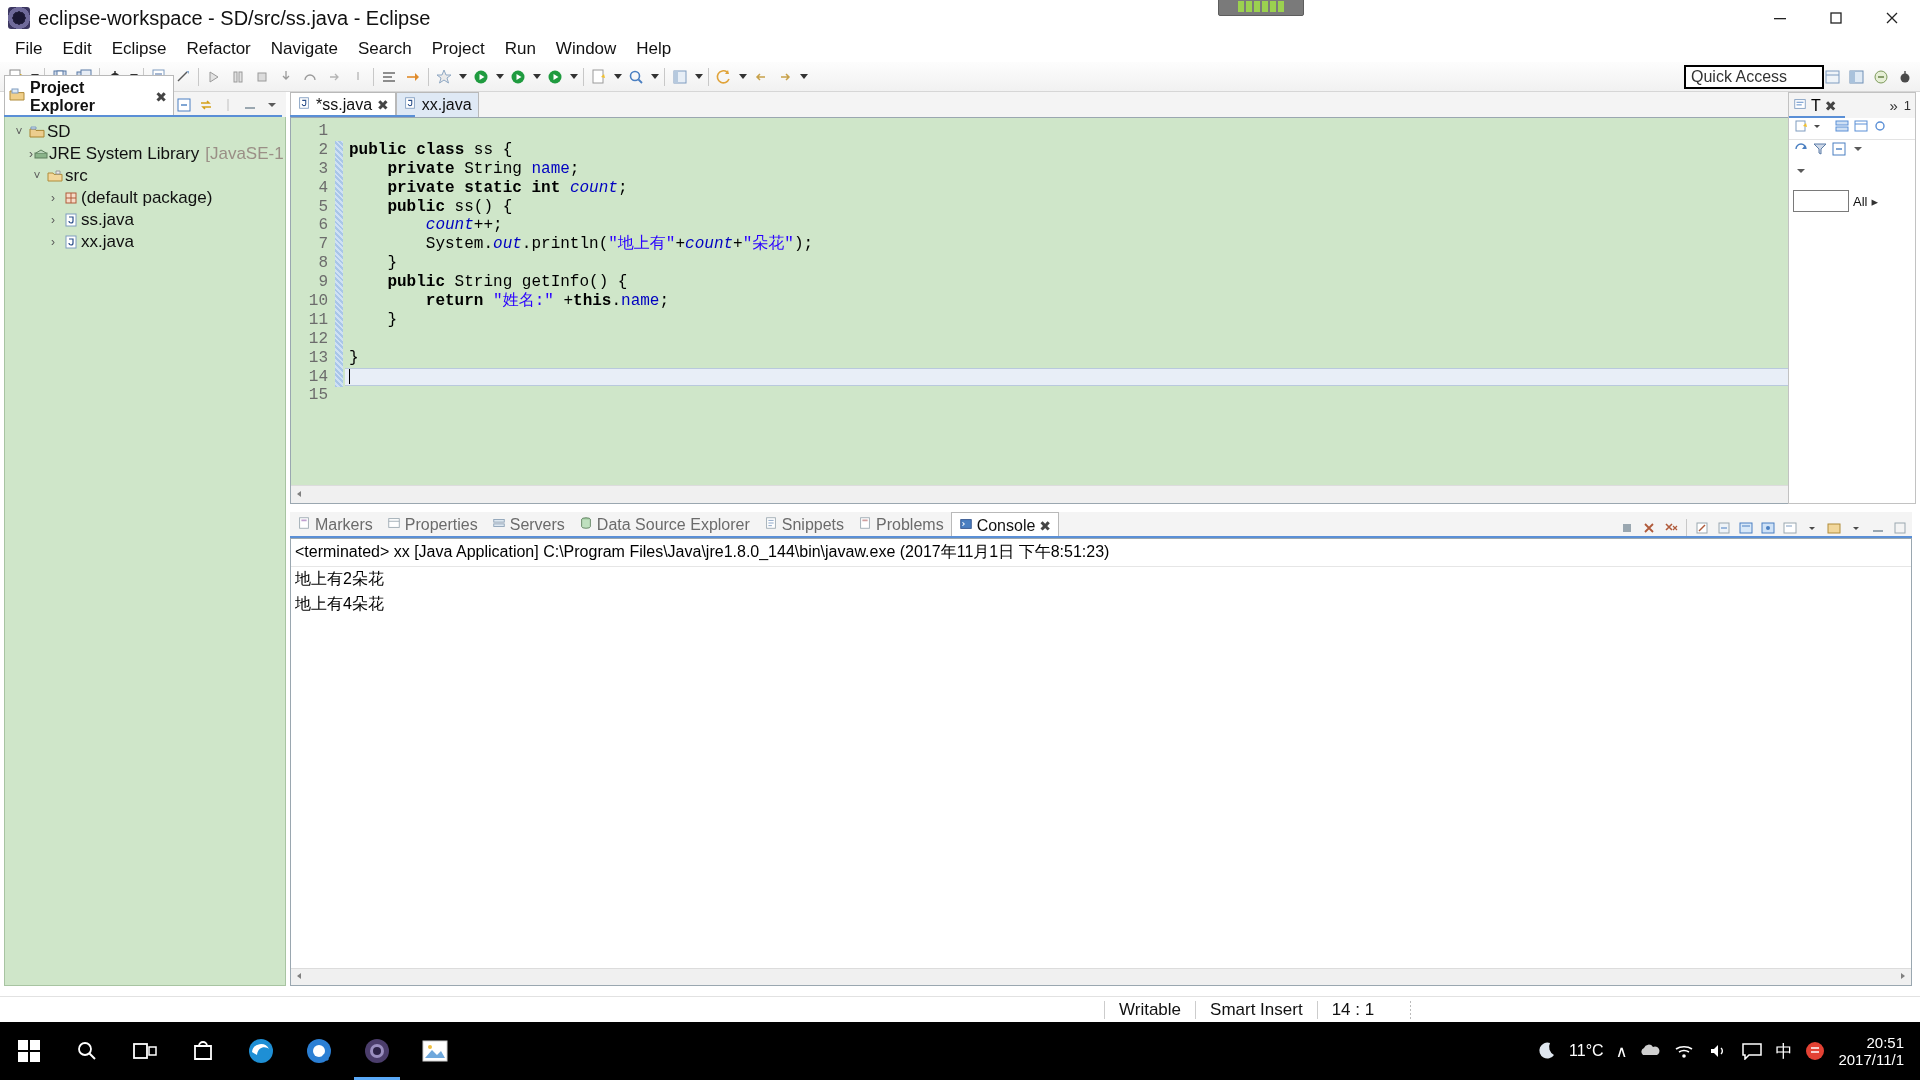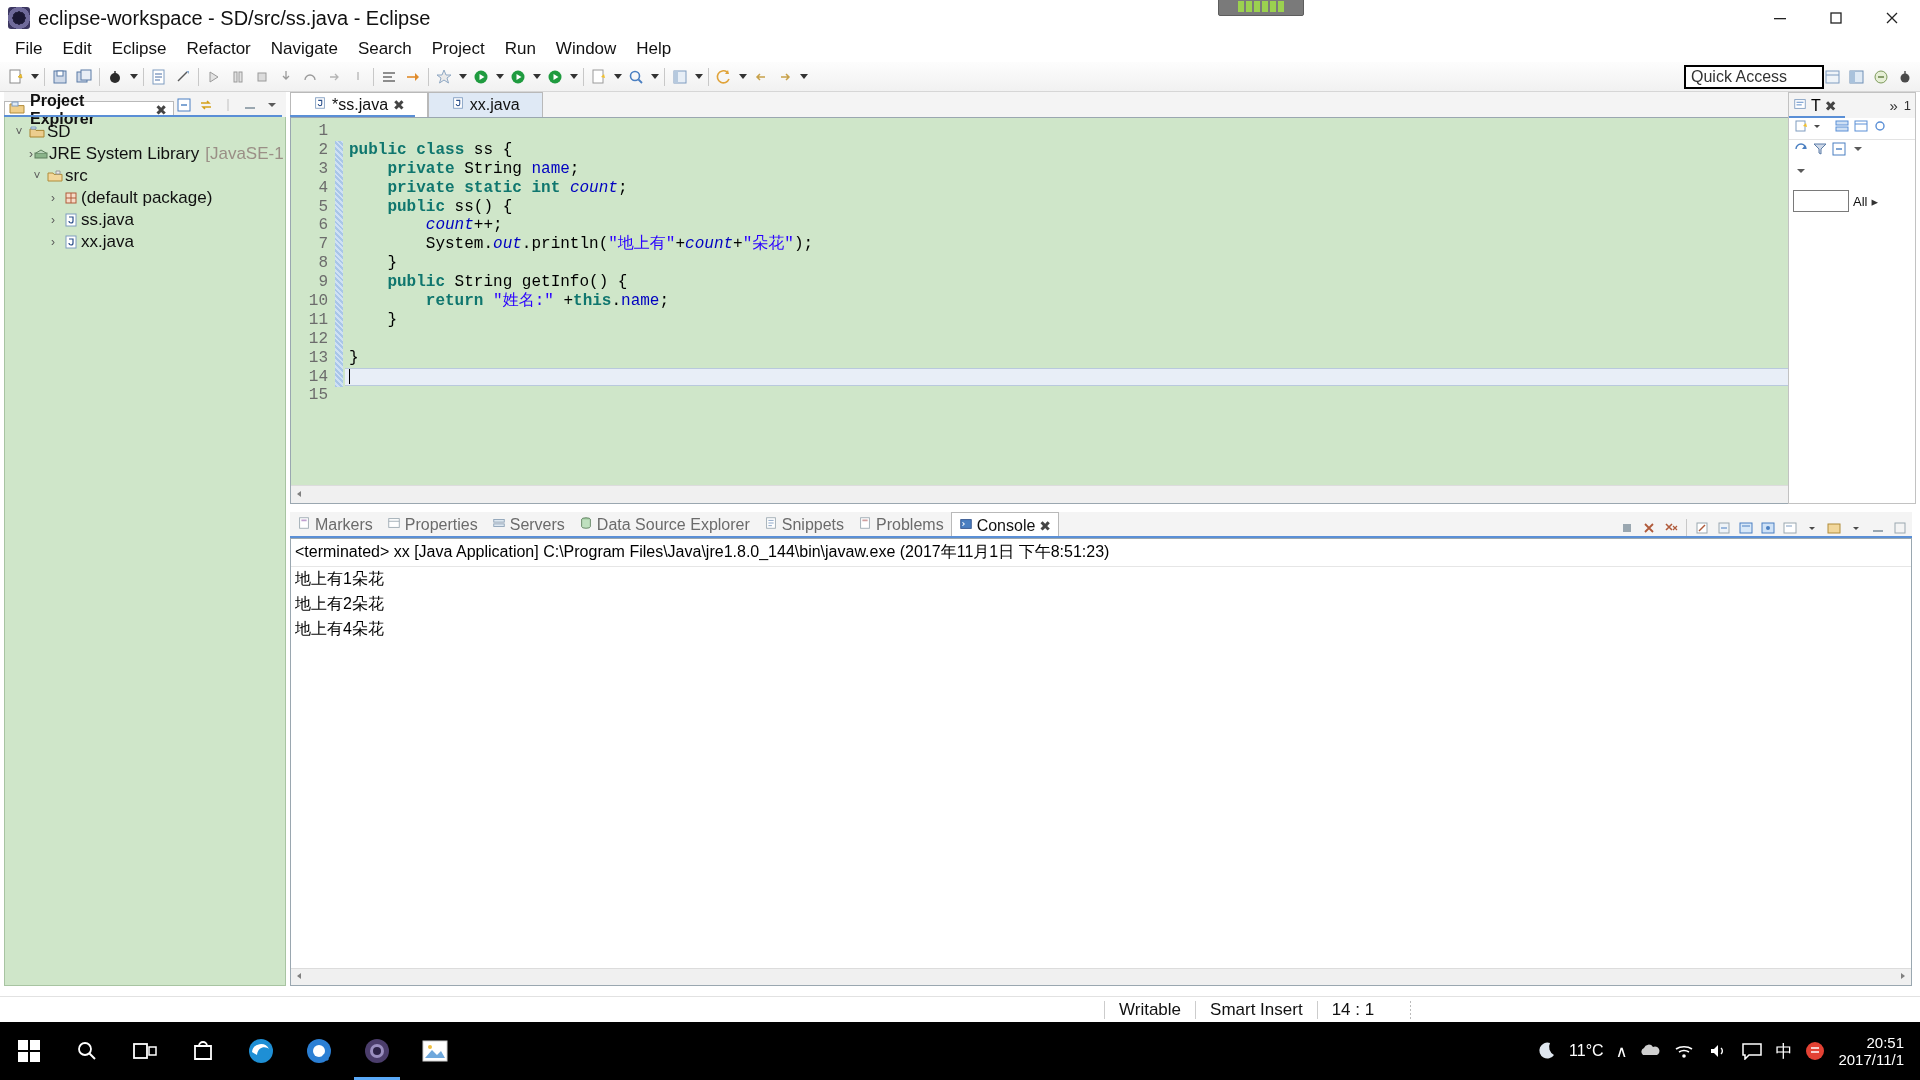--- a/index.html
+++ b/index.html
@@ -74,21 +74,21 @@
   
   .explorer {
     position:absolute; left:4px; top:0; width: 282px; bottom: 0;
     background:#ffffff; display:flex; flex-direction:column;
   }
   .view-tabbar{
     height: 25px; display:flex; align-items:flex-end; position:relative;
     background:#f4f4f4;
   }
   .view-tab{
-    height:16px; display:flex; align-items:center; gap:5px; padding: 0 6px 0 4px;
+    height:42px; display:flex; align-items:center; gap:5px; padding: 0 6px 0 4px;
     background:#fff; border-top:1px solid #b9b9b9; border-left:1px solid #b9b9b9;
     border-right:1px solid #b9b9b9; font-size:16px; font-weight:bold; color:#111;
   }
   .view-tab-underline{
     position:absolute; left:0; bottom:0; width:278px; height:2px; background:#5a8fd6;
   }
   .tab-x{ font-size:14px; color:#444; font-weight:normal; }
   .view-tools{ margin-left:auto; display:flex; align-items:center; gap:2px; padding-right:4px; height:25px;}
   .vtool{width:20px;height:20px;display:flex;align-items:center;justify-content:center;}
   .tree{
@@ -101,21 +101,21 @@
   .tdim{ color:#9a8f86; }
 
   
   .editor-area{
     position:absolute; left: 290px; right: 8px; top:0; height: 412px;
   }
   .editor-tabbar{
     height:25px; display:flex; align-items:flex-end; background:#f4f4f4; position:relative;
   }
   .etab{
-    height:25px; display:flex; align-items:center; gap:5px; padding:0 22px;
+    height:25px; display:flex; align-items:center; gap:5px; padding:0 6px;
     font-size:16px; color:#111; border:1px solid #b9b9b9; border-bottom:none;
     background:#dfe9f5;
   }
   .etab.active{ background:#fff; }
   .etab-underline{ position:absolute; left:0; bottom:0; width:125px; height:2px; background:#5a8fd6;}
   .etab-right-tools{ position:absolute; right:2px; top:2px; display:flex; gap:2px;}
   .editor-body{
     position:absolute; top:25px; left:0; right:0; bottom:0;
     border:1px solid #9aa7b0; background:#cfe6c9; display:flex;
   }
@@ -126,21 +126,21 @@
   .gline{ height:18.9px; line-height:18.9px; position:relative;}
   .ruler{ width:12px; background:#cfe6c9; flex:none; position:relative;}
   .changebar{ position:absolute; left:2px; top:23px; width:8px; height:246px;
     background: repeating-linear-gradient(45deg,#a9c6e8 0 2px,#cfe0f4 2px 4px);}
   .code{
     flex:1; font-family:"Liberation Mono", monospace; font-size:16px;
     padding-top:4px; position:relative; overflow:hidden; background:#cfe6c9;
   }
   .cline{ height:18.9px; line-height:18.9px; white-space:pre; padding-left:4px;}
   .cline.cur{ background:#e8eef7; box-shadow: inset 0 1px 0 #b9c9dd, inset 0 -1px 0 #b9c9dd;}
-  .kw{ color:#0f766e; font-weight:bold;}
+  .kw{ color:#000000; font-weight:bold;}
   .fld{ color:#0000c0;}
   .stat{ color:#0000c0; font-style:italic;}
   .str{ color:#2a00ff;}
   .caret{ display:inline-block; width:1px; height:15px; background:#000; vertical-align:-3px;}
   .editor-vscroll{
     position:absolute; right:0; top:25px; bottom:22px; width:16px; background:#f0f0f0;
     border-left:1px solid #cdcdcd;
   }
   .sb-up, .sb-down{ width:16px;height:16px;display:flex;align-items:center;justify-content:center;background:#f0f0f0;}
   .sb-thumb{ position:absolute; left:2px; top:20px; width:12px; height:250px; background:#cdcdcd; border-radius:2px;}
@@ -878,21 +878,20 @@
             <svg width="16" height="16" viewBox="0 0 16 16">
                 <rect x="3" y="3" width="10" height="10" fill="none" stroke="#9aa7b0"></rect>
               </svg>
           </span>
         </div>
         <div class="bot-underline"></div>
       </div>
 
       <div class="console-body">
         <div class="console-head">&lt;terminated&gt; xx [Java Application] C:\Program Files\Java\jre1.8.0_144\bin\javaw.exe (2017年11月1日 下午8:51:23)</div>
-        <div class="console-line">地上有1朵花</div>
         <div class="console-line">地上有2朵花</div>
         <div class="console-line">地上有4朵花</div>
         <div class="console-hscroll">
           <span>
             <svg width="12" height="12" viewBox="0 0 12 12">
                 <path d="M4 6 l4 -3 v6z" fill="#808080"></path>
               </svg>
           </span>
           <span>
             <svg width="12" height="12" viewBox="0 0 12 12">

